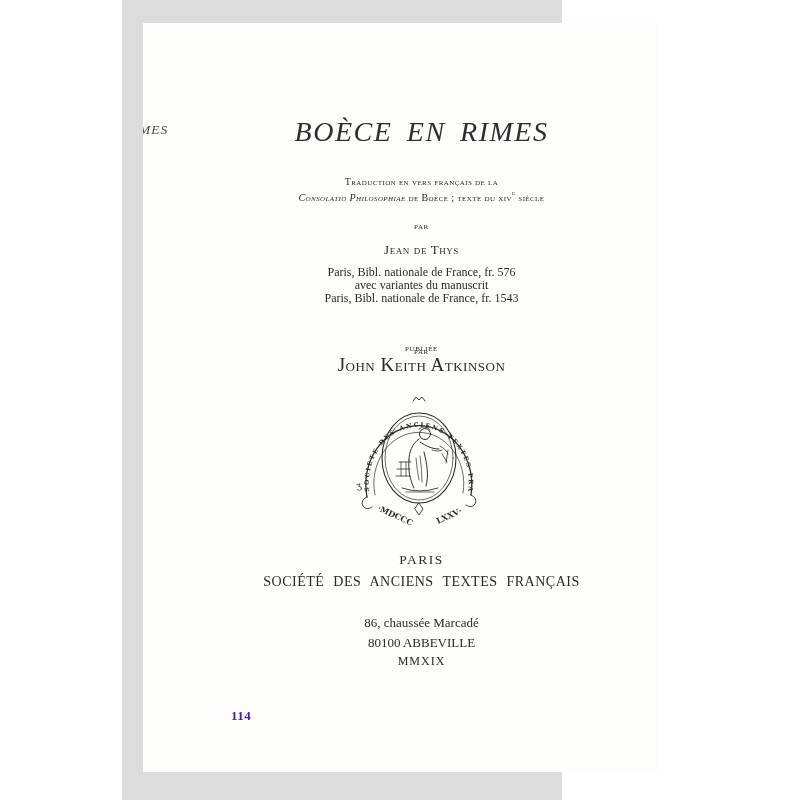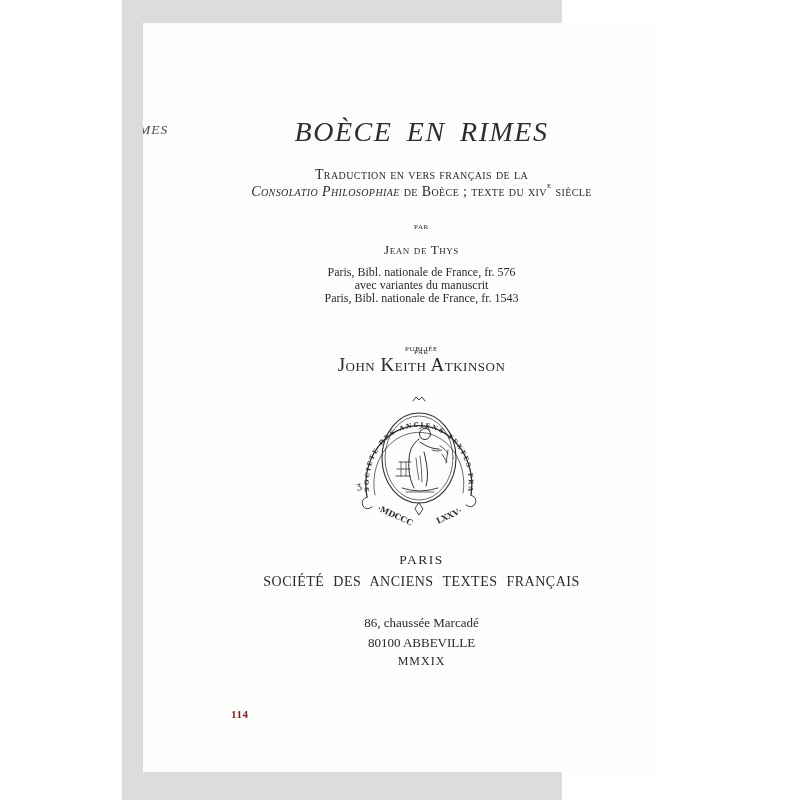--- a/index.html
+++ b/index.html
@@ -22,42 +22,42 @@
   }
 
   
   .col { position:absolute; left:42px; right:0; text-align:center; }
 
   .title {
     top:95px; font-style:italic; font-size:28px; line-height:28px;
     letter-spacing:1.5px; word-spacing:6px; color:#2e2e2e;
   }
   .sc { font-variant:small-caps; }
-  .subtitle { top:145px; font-size:14px; line-height:13px; letter-spacing:0.4px; }
+  .subtitle { top:152px; font-size:10px; line-height:13px; letter-spacing:0.4px; }
   .subtitle sup { font-size:68%; position:relative; top:-2px; }
   .par-label { top:197px; font-size:10px; letter-spacing:0.6px; }
   .author   { top:219px; font-size:13px; letter-spacing:0.6px;text-align:center; }
   .edition  { top:243px; font-size:12px; line-height:13px; }
   .publiee  { top:303px; font-size:10px; letter-spacing:0.6px;margin-top:16px; }
   .par2     { top:322px; font-size:10px; letter-spacing:0.6px; }
   .editor   { top:334px; font-size:19px; line-height:16px; letter-spacing:0.5px; }
 
   .emblem-box { position:absolute; left:211px; top:371px; width:132px; height:138px; }
   .emblem-box svg { width:100%; height:100%; }
 
   .city     { top:529px; font-size:13.5px; line-height:15px; letter-spacing:1.5px; }
   .society  { top:551px; font-size:14px;  line-height:16px; letter-spacing:0.5px; word-spacing:5px; }
   .printer  { top:586px; font-size:14px;  line-height:15px; }
   .address  { top:593px; font-size:13px;  line-height:14px; }
   .postal   { top:613px; font-size:13px;  line-height:14px; }
   .year     { top:631px; font-size:12px;  line-height:14px; letter-spacing:1px; }
 
   .pageno {
     position:absolute; left:88px; top:685px;
-    font-size:11px; font-weight:bold; color:#7f1d1d; letter-spacing:0.5px;
+    font-size:13px; font-weight:bold; color:#4c1d95; letter-spacing:0.5px;
   }
 </style>
 </head>
 <body>
 
 <div class="scan-bg">
   <div class="book-page">
 
     <div class="edge-frag">MES</div>
 

